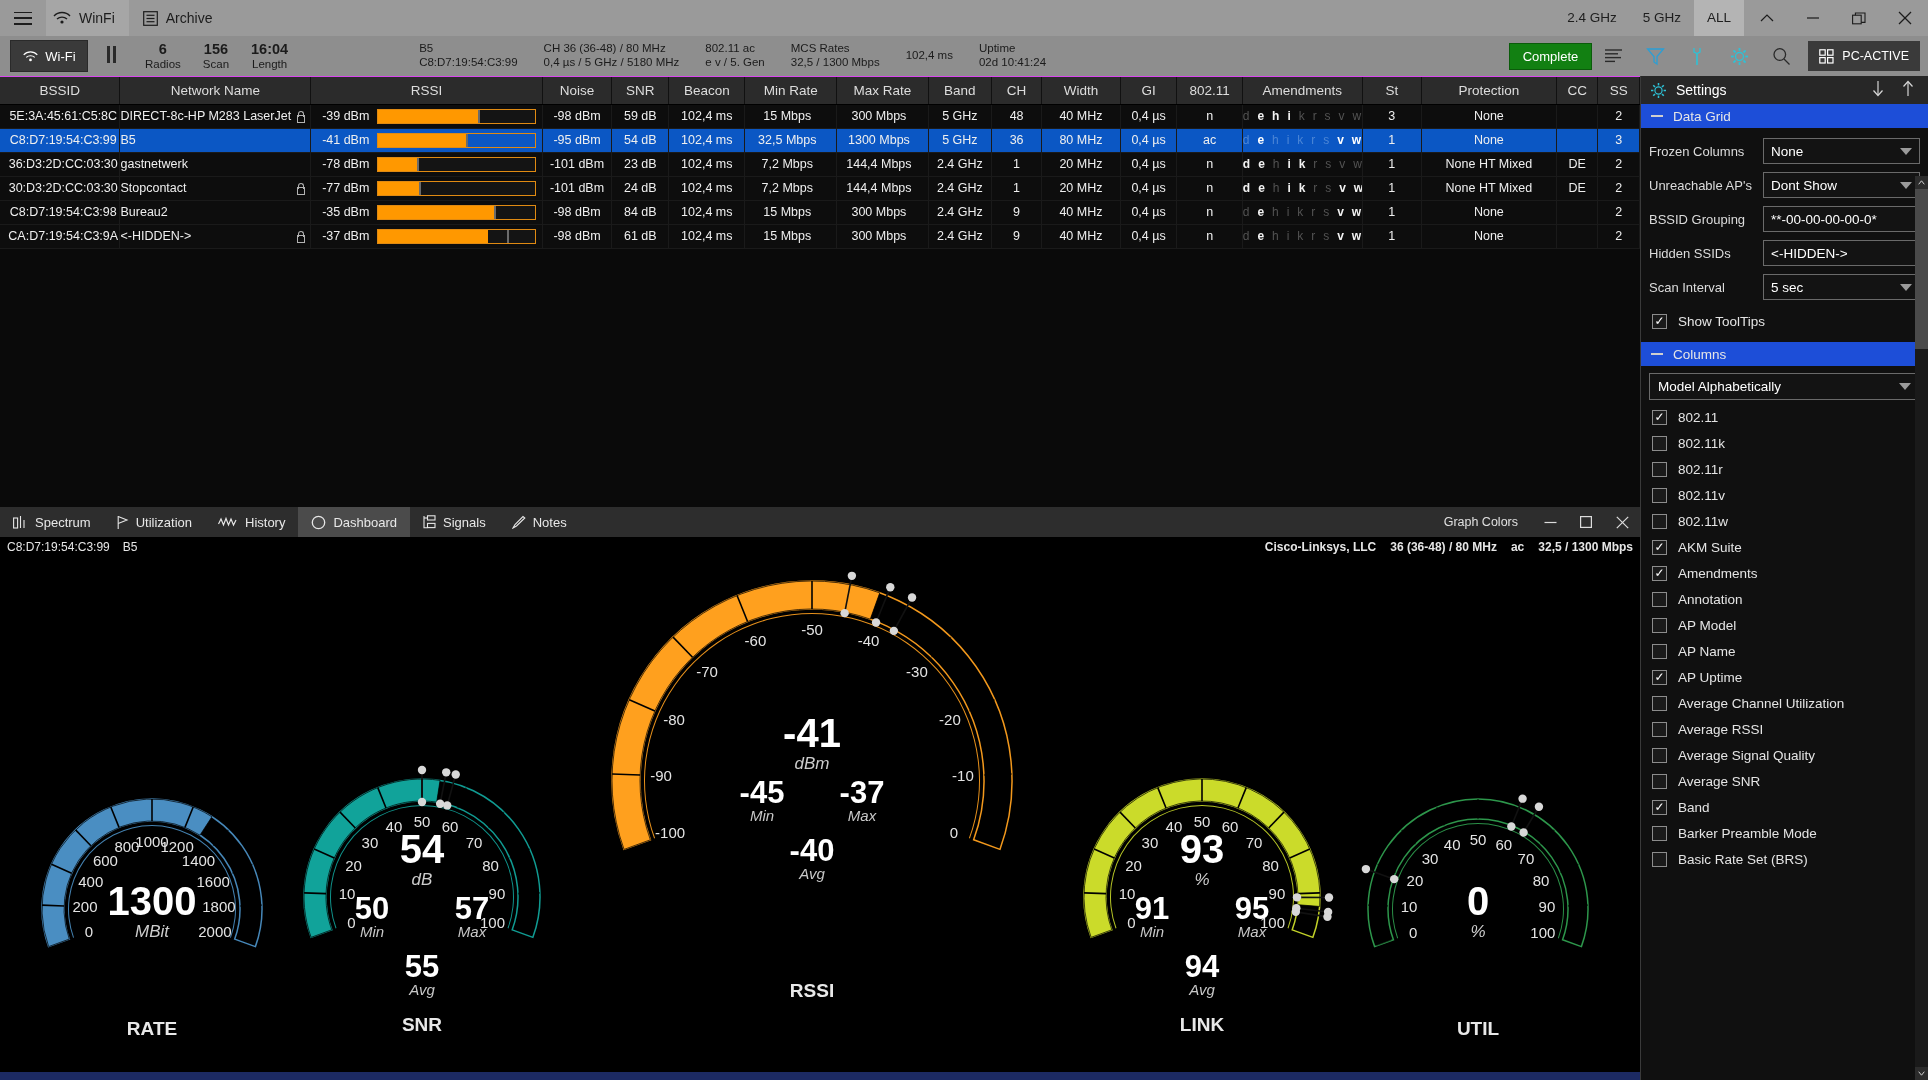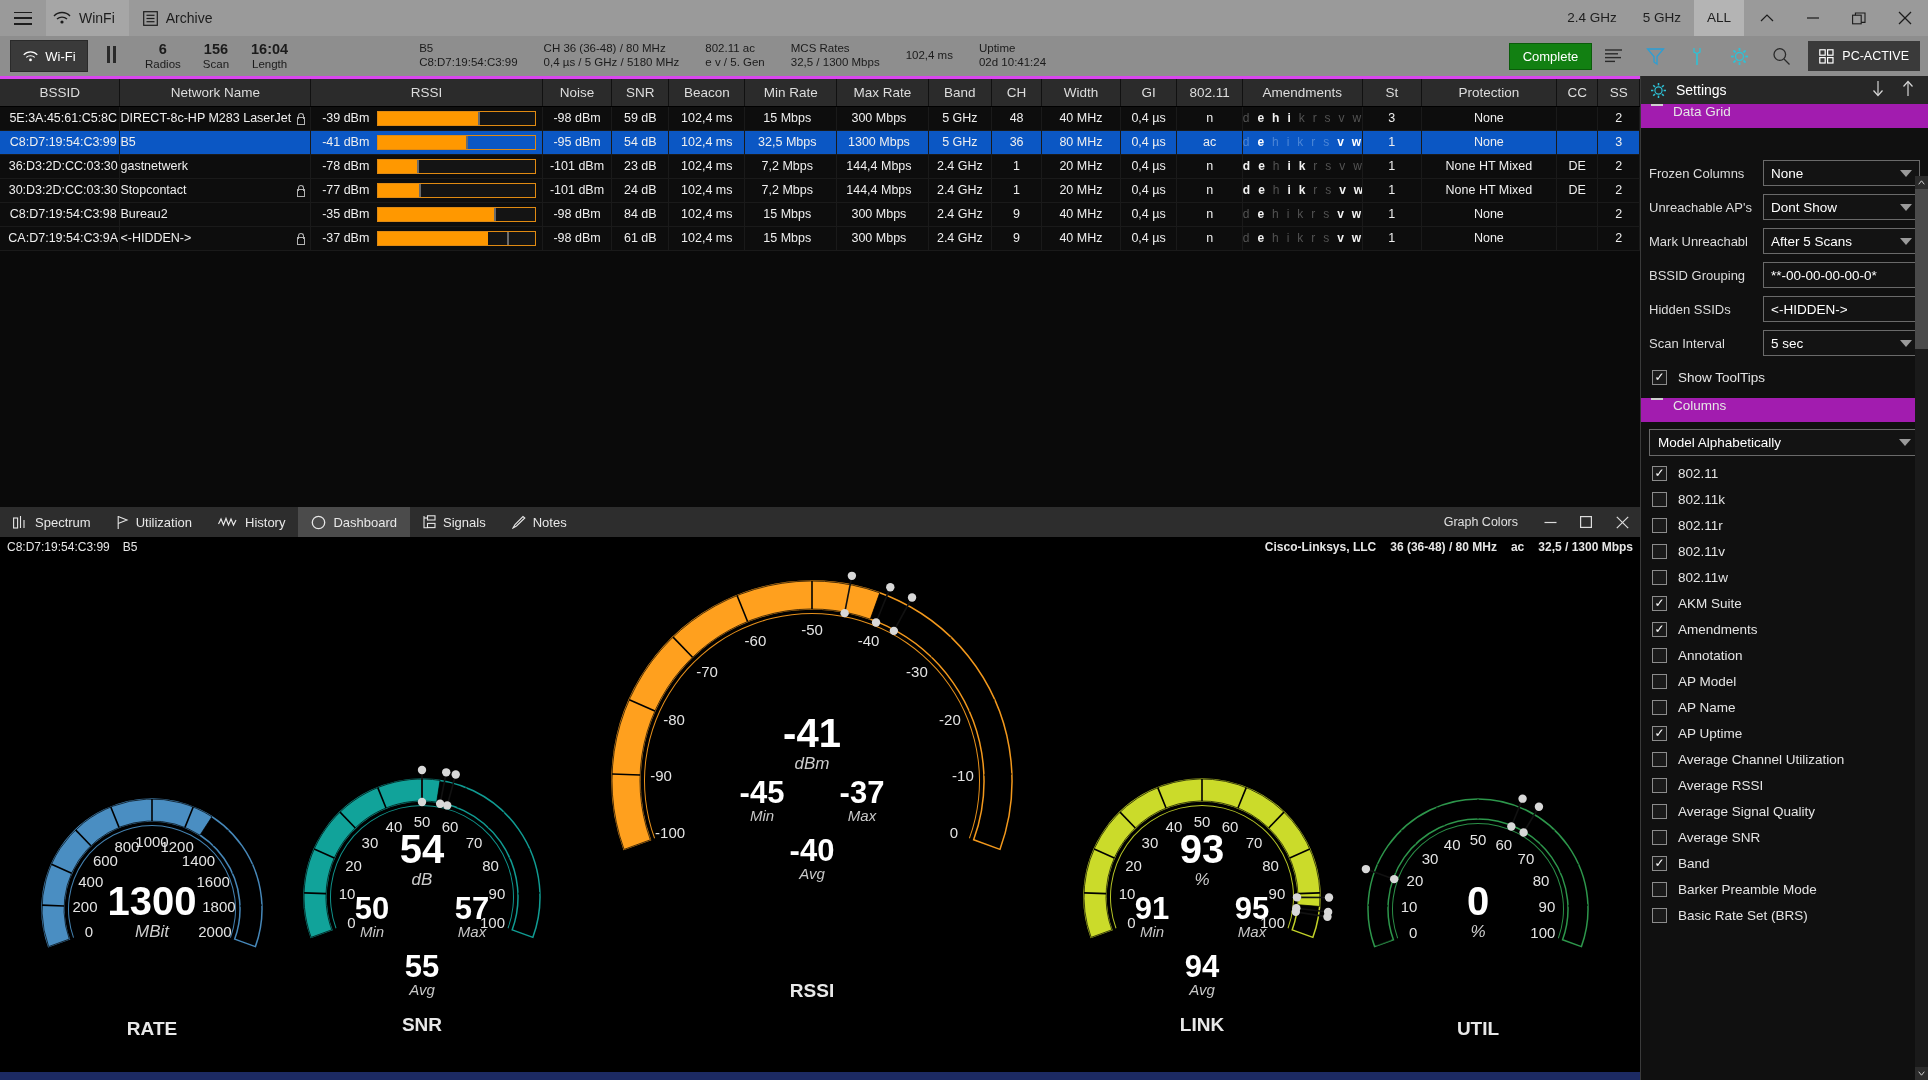--- a/index.html
+++ b/index.html
@@ -78,21 +78,21 @@
   .ticon { width: 42px; height: 40px; display: flex; align-items: center; justify-content: center; }
   .pc-active {
     display: flex; align-items: center; gap: 8px;
     background: #3a3a3a; color: #fff; font-size: 12.5px;
     height: 30px; padding: 0 11px; margin-right: 8px; margin-left: 6px;
   }
 
   
   .gridwrap {
     position: absolute; left: 0; top: 76px; width: 1640px; height: 558px;
-    background: #0a0a0a; border-top: 3px solid #d946ef;
+    background: #0a0a0a; border-top: 1px solid #d946ef;
   }
   table.dg { width: 1640px; border-collapse: collapse; table-layout: fixed; }
   table.dg th {
     background: #2b2b2b; color: #ddd; font-weight: normal; font-size: 13.5px;
     height: 27px; border-right: 1px solid #111; border-bottom: 1px solid #000;
   }
   table.dg td {
     height: 24px; font-size: 12.5px; color: #efefef;
     border-right: 1px solid #1a1a1a; border-bottom: 1px solid #1a1a1a;
     background: #0d0d0d; text-align: center; white-space: nowrap; overflow: hidden;
@@ -162,25 +162,25 @@
   .settings {
     position: absolute; left: 1640px; top: 76px; width: 288px; height: 1004px;
     background: #101010; border-left: 1px solid #3a3a3a;
   }
   .set-head {
     height: 28px; background: #272727; display: flex; align-items: center; gap: 9px; padding: 0 9px;
     font-size: 14px; color: #fff;
   }
   .set-head .arrows { margin-left: auto; display: flex; gap: 16px; padding-right: 4px; }
   .section-head {
-    height: 24px; background: #a21caf; display: flex; align-items: flex-start; gap: 10px;
+    height: 24px; background: #1d4ed8; display: flex; align-items: center; gap: 10px;
     padding: 0 10px; font-size: 13.5px; color: #e6e6e6;
   }
   .minus { width: 12px; height: 1.5px; background: #cfcfcf; display: inline-block; }
-  .set-body { padding: 6px 8px 4px 8px; margin-top: 22px; }
+  .set-body { padding: 6px 8px 4px 8px; }
   .set-row {
     display: flex; align-items: center; height: 34px; gap: 6px;
   }
   .set-label { width: 108px; font-size: 13px; color: #dcdcdc; white-space: nowrap; overflow: hidden; }
   .set-ctrl {
     flex: 1; height: 26px; background: #131313; border: 1px solid #6a6a6a;
     display: flex; align-items: center; padding: 0 7px; font-size: 13.5px; color: #fff;
   }
   .caret { margin-left: auto; width: 0; height: 0; border-left: 6px solid transparent;
            border-right: 6px solid transparent; border-top: 7px solid #9a9a9a; }
@@ -961,27 +961,20 @@
           </div>
         </div>
         <div class="set-row">
           <div class="set-label">Unreachable AP's</div>
           <div class="set-ctrl">
             <span>Dont Show</span>
             <span class="caret"></span>
           </div>
         </div>
         <div class="set-row">
-          <div class="set-label">Mark Unreachabl</div>
-          <div class="set-ctrl">
-            <span>After 5 Scans</span>
-            <span class="caret"></span>
-          </div>
-        </div>
-        <div class="set-row">
           <div class="set-label">BSSID Grouping</div>
           <div class="set-ctrl">
             <span>**-00-00-00-00-0*</span>
           </div>
         </div>
         <div class="set-row">
           <div class="set-label">Hidden SSIDs</div>
           <div class="set-ctrl">
             <span>&lt;-HIDDEN-&gt;</span>
           </div>

